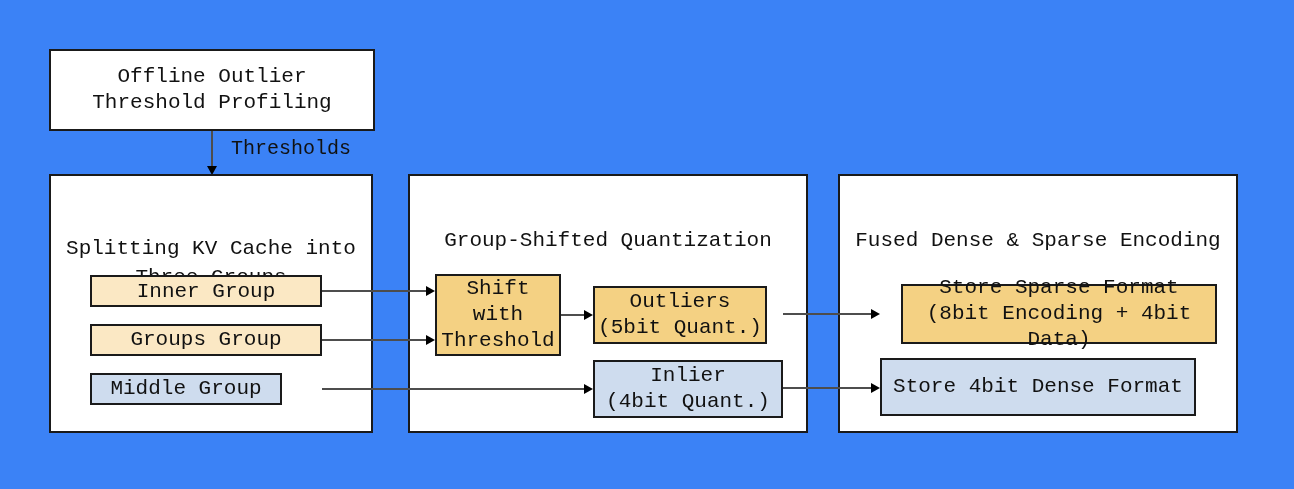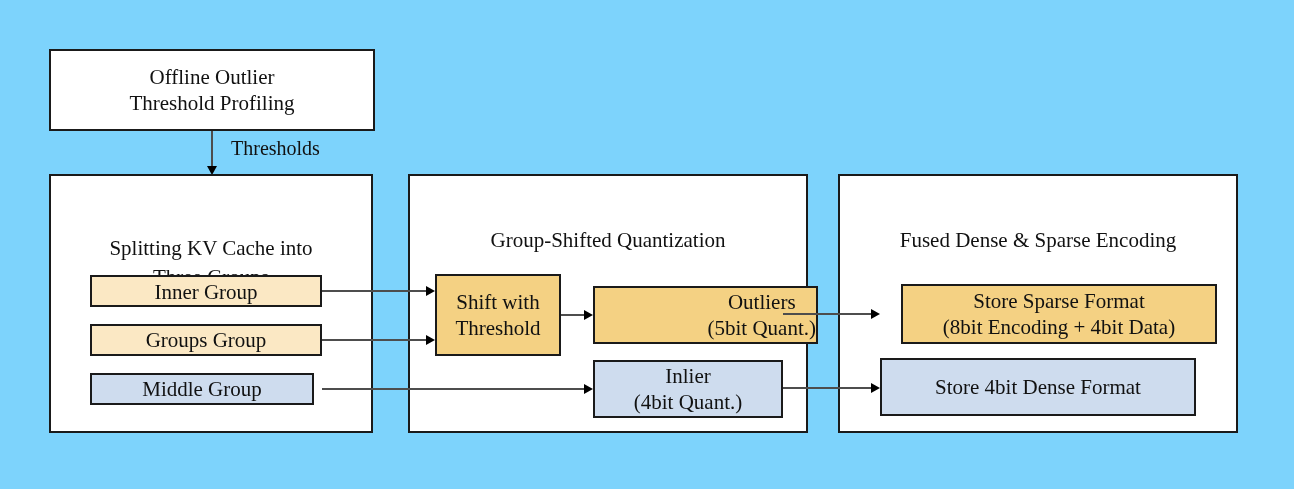--- a/index.html
+++ b/index.html
@@ -4,22 +4,22 @@
 <style>
   html, body {
     margin: 0;
     padding: 0;
     background: #ffffff;
   }
   .canvas {
     position: relative;
     width: 1294px;
     height: 489px;
-    background: #7dd3fc;
-    font-family: Liberation Serif, serif;
+    background: #3b82f6;
+    font-family: Liberation Mono, monospace;
     color: #111111;
     overflow: hidden;
   }
   .box {
     position: absolute;
     box-sizing: border-box;
     background: #ffffff;
     border: 2px solid #1a1a1a;
     display: flex;
     align-items: center;
@@ -43,24 +43,24 @@
   
   .c1           { left: 49px;  top: 174px; width: 324px; height: 259px; }
   .c2           { left: 408px; top: 174px; width: 400px; height: 259px; }
   .c3           { left: 838px; top: 174px; width: 400px; height: 259px; }
   .c1-title     { left: 49px;  top: 206px; width: 324px; margin-top: 28px; }
   .c2-title     { left: 408px; top: 226px; width: 400px; }
   .c3-title     { left: 838px; top: 226px; width: 400px; }
   
   .inner-box    { left: 90px;  top: 275px; width: 232px; height: 32px; align-items: flex-end; }
   .outer-box    { left: 90px;  top: 324px; width: 232px; height: 32px; }
-  .middle-box   { left: 90px;  top: 373px; width: 224px; height: 32px; }
+  .middle-box   { left: 90px;  top: 373px; width: 192px; height: 32px; }
   
   .shift-box    { left: 435px; top: 274px; width: 126px; height: 82px; }
-  .outliers-box { left: 593px; top: 286px; width: 225px; height: 58px; justify-content: flex-end; }
+  .outliers-box { left: 593px; top: 286px; width: 174px; height: 58px; }
   .inlier-box   { left: 593px; top: 360px; width: 190px; height: 58px; }
   
   .sparse-box   { left: 880px; top: 284px; width: 316px; height: 60px; }
   .dense-box    { left: 880px; top: 358px; width: 316px; height: 58px; }
   
   .hline {
     position: absolute;
     height: 2px;
     background: #4d4d4d;
   }

